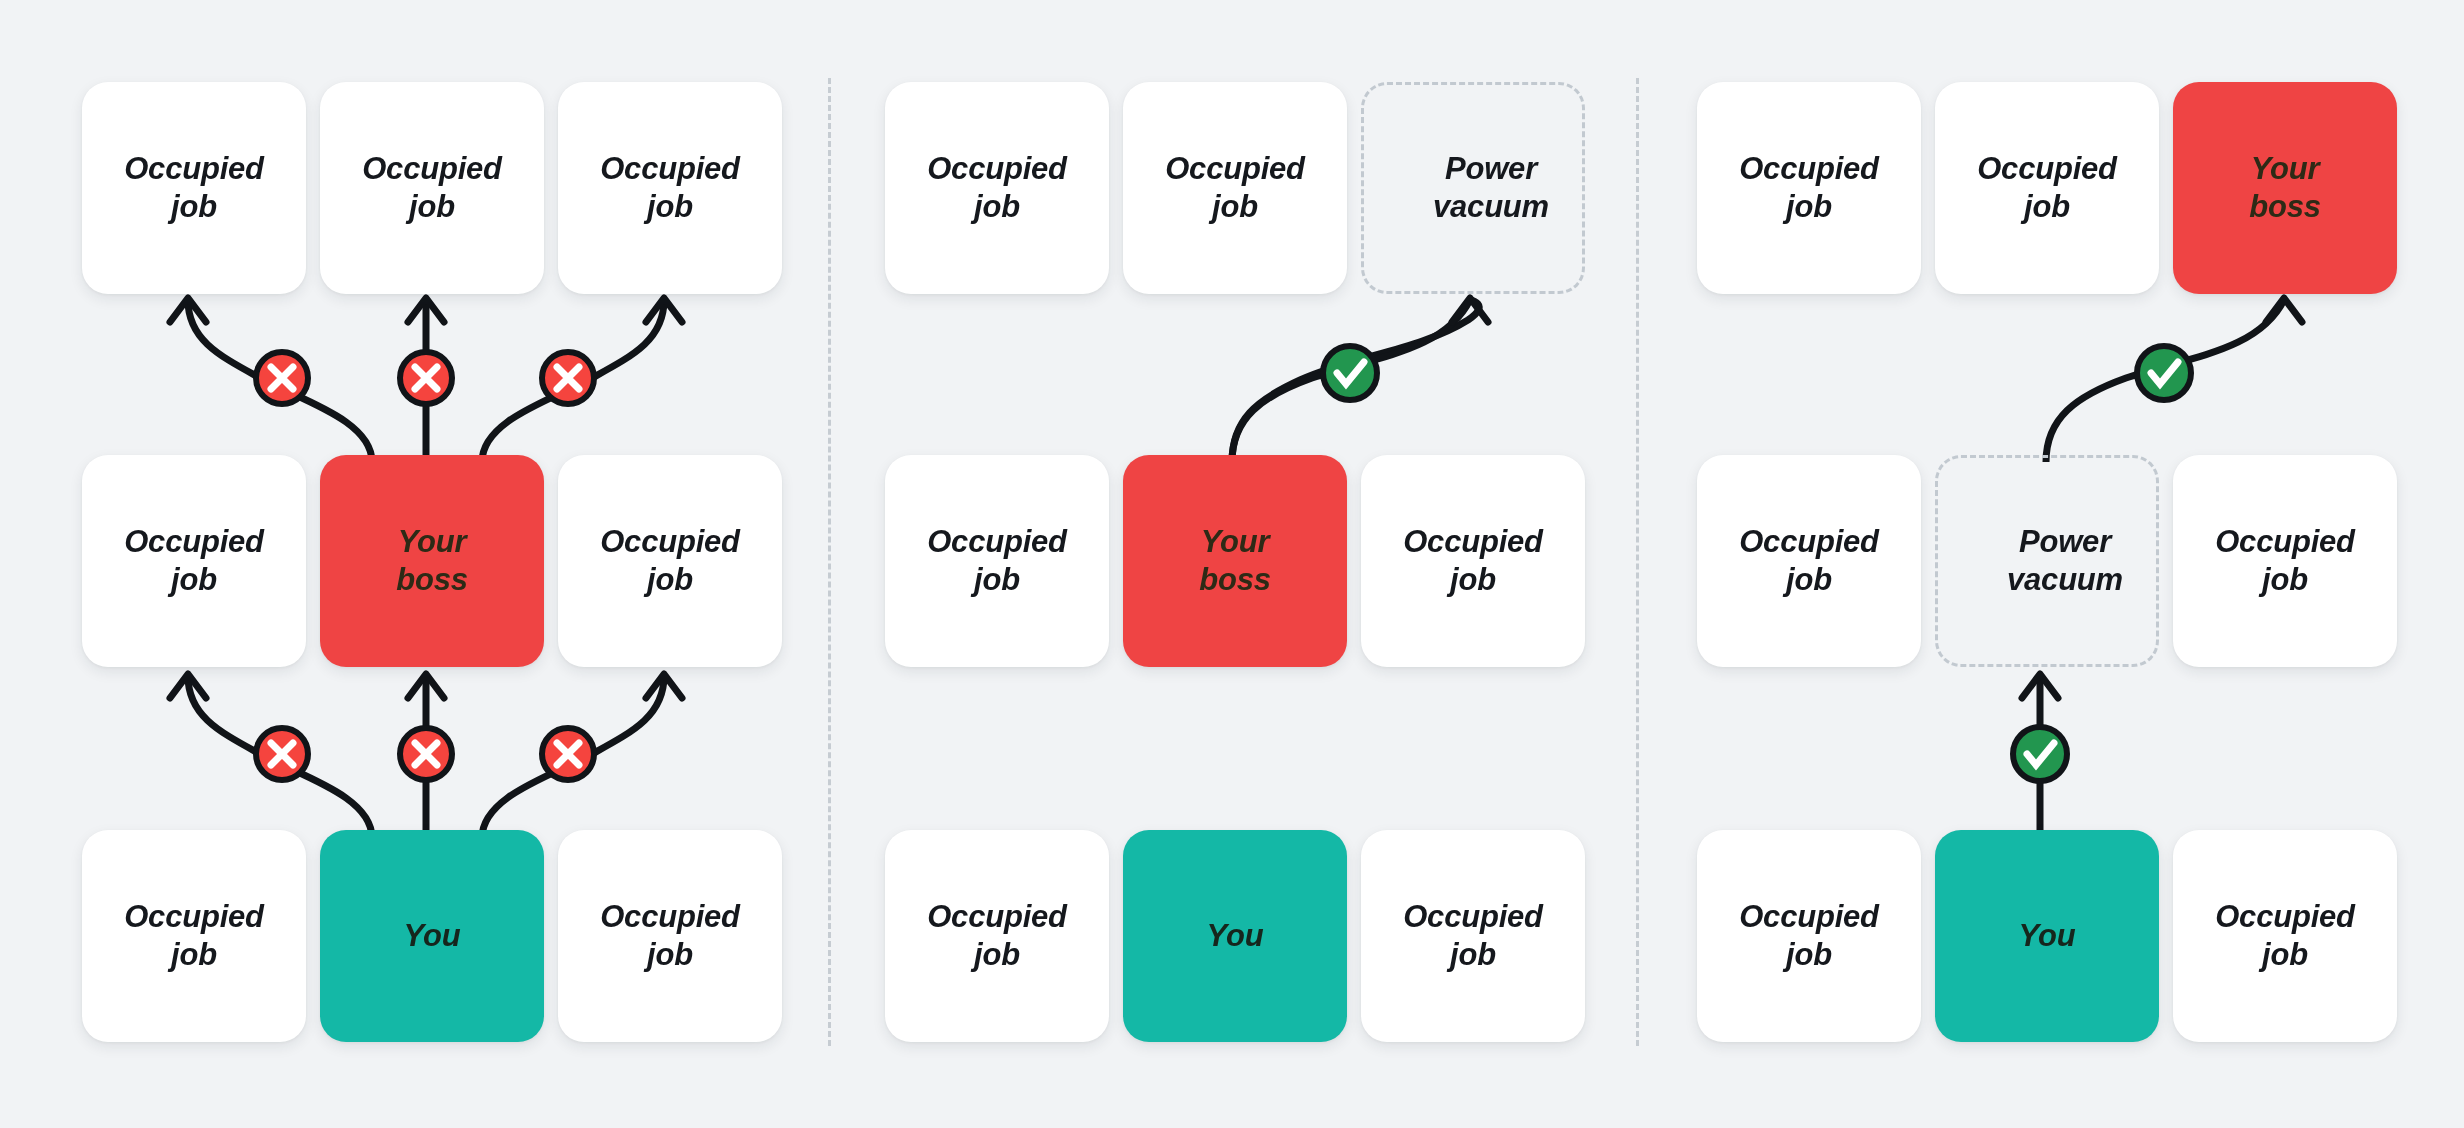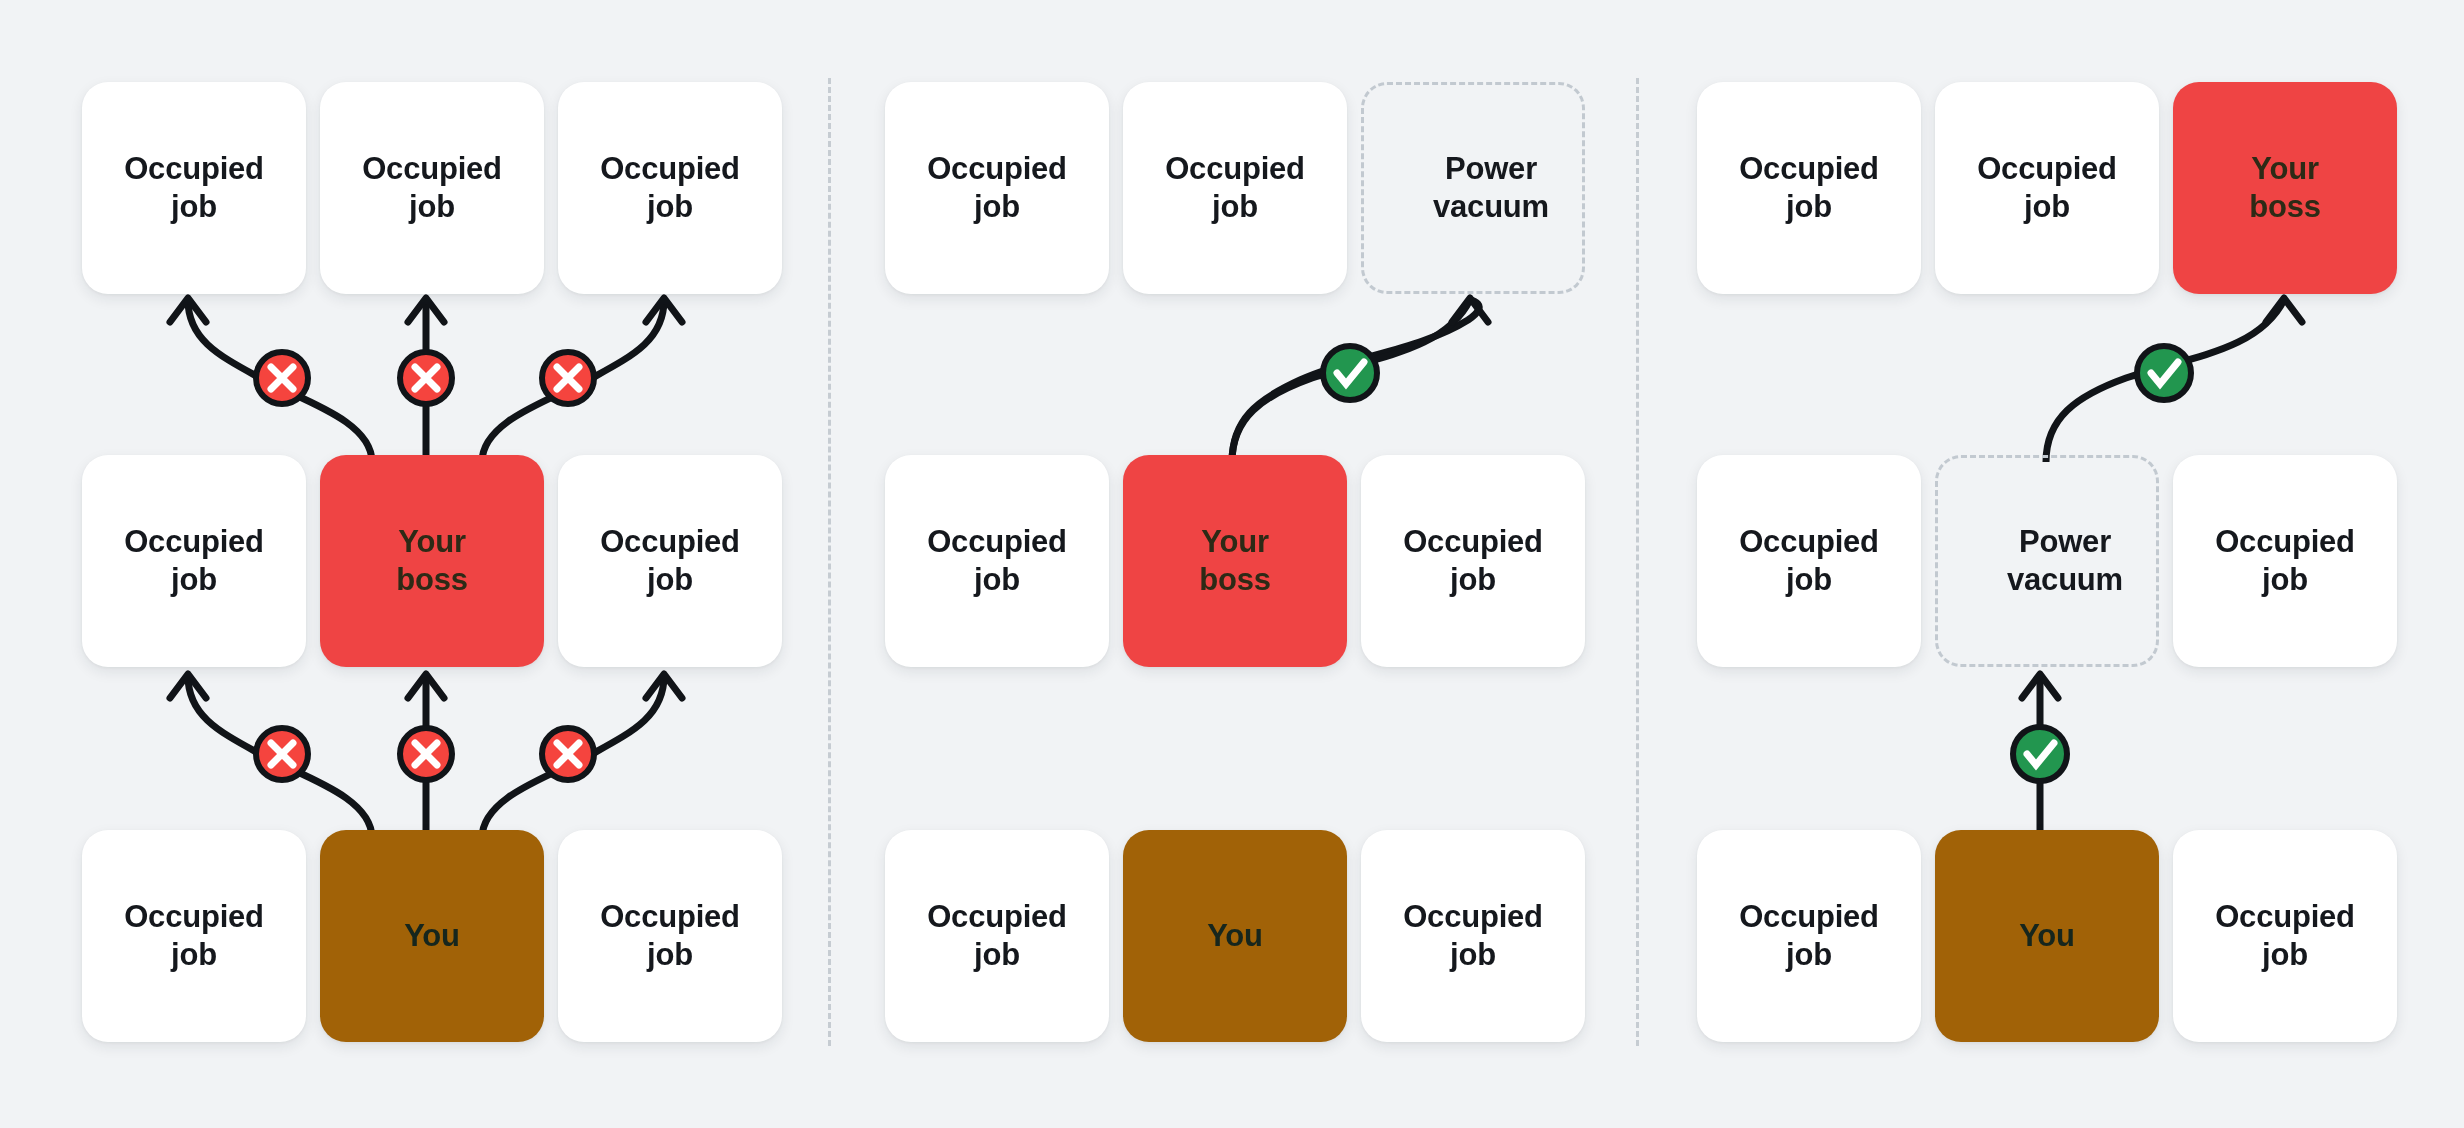--- a/index.html
+++ b/index.html
@@ -21,20 +21,21 @@
   }
 
   .card{
     position:absolute;
     width:224px;height:212px;
     border-radius:26px;
     display:flex;align-items:center;justify-content:center;
     text-align:center;
     box-sizing:border-box;
     padding:10px 14px;
+    font-style:italic;
   }
   .card .label{
     font-size:31px;
     font-weight:700;
     line-height:1.22;
     letter-spacing:-0.2px;
     white-space:pre-line;
   }
 
   .card.occupied{
@@ -43,21 +44,21 @@
   }
   .card.occupied .label{color:#15181d;}
 
   .card.boss{
     background:#ef4444;
     box-shadow:0 5px 14px rgba(22,30,45,.085), 0 1px 3px rgba(22,30,45,.05);
   }
   .card.boss .label{color:#2d2a16;}
 
   .card.you{
-    background:#a16207;
+    background:#14b8a6;
     box-shadow:0 5px 14px rgba(22,30,45,.085), 0 1px 3px rgba(22,30,45,.05);
   }
   .card.you .label{color:#16261d;}
 
   .card.vacuum{
     background:transparent;
     border:3px dashed #c2c9d0;
   }
   .card.vacuum .label{color:#15181d;margin-left:36px;}
 

